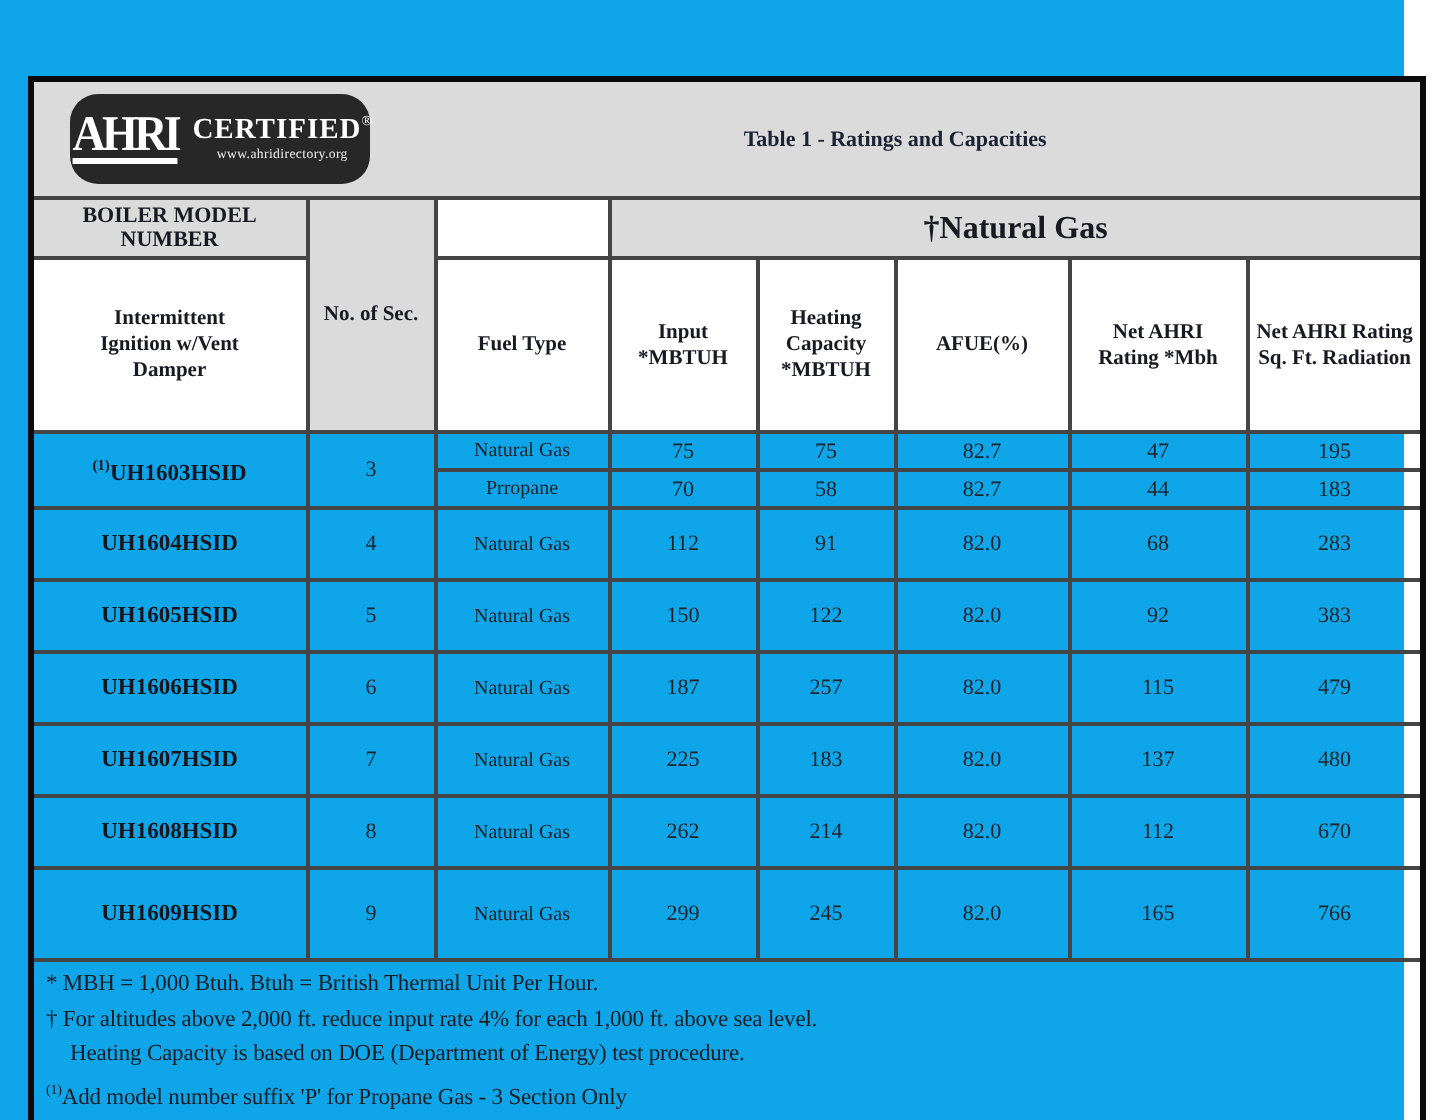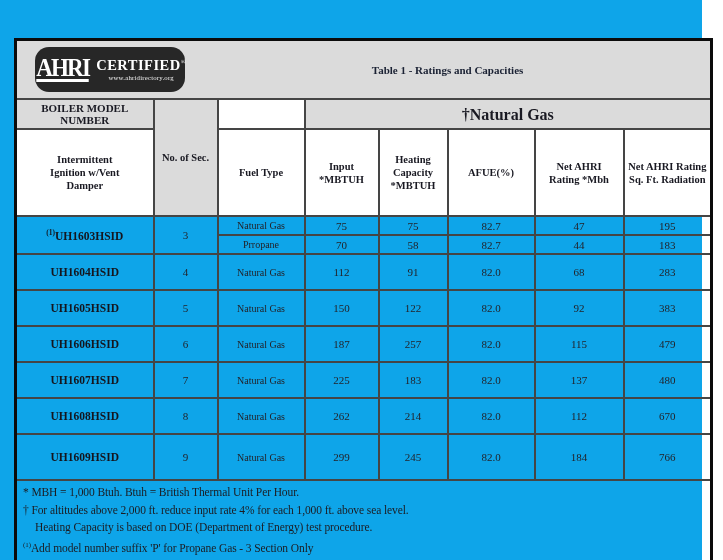--- a/index.html
+++ b/index.html
@@ -189,21 +189,21 @@
       <td class="num">670</td>
     </tr>
 
     <tr class="lastrow">
       <td class="model">UH1609HSID</td>
       <td class="sec">9</td>
       <td class="fuel">Natural Gas</td>
       <td class="num">299</td>
       <td class="num">245</td>
       <td class="num">82.0</td>
-      <td class="num">184</td>
+      <td class="num">165</td>
       <td class="num">766</td>
     </tr>
 
     <tr class="footrow">
       <td colspan="8">
         <div class="fn">* MBH = 1,000 Btuh.  Btuh = British Thermal Unit Per Hour.</div>
         <div class="fn">† For altitudes above 2,000 ft. reduce input rate 4% for each 1,000 ft. above sea level.</div>
         <div class="fn indent">Heating Capacity is based on DOE (Department of Energy) test procedure.</div>
         <div class="fn"><sup>(1)</sup><span class="fn-text">Add model number suffix 'P' for Propane Gas - 3 Section Only</span></div>
       </td>

